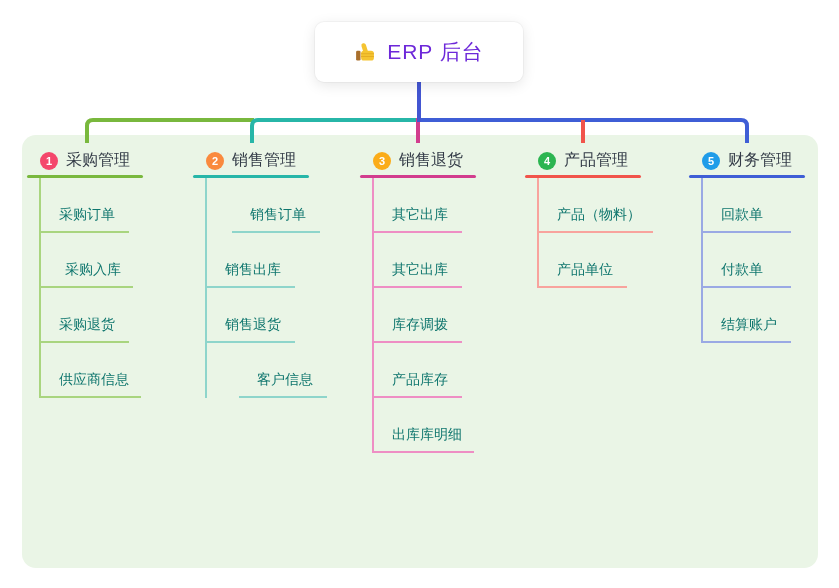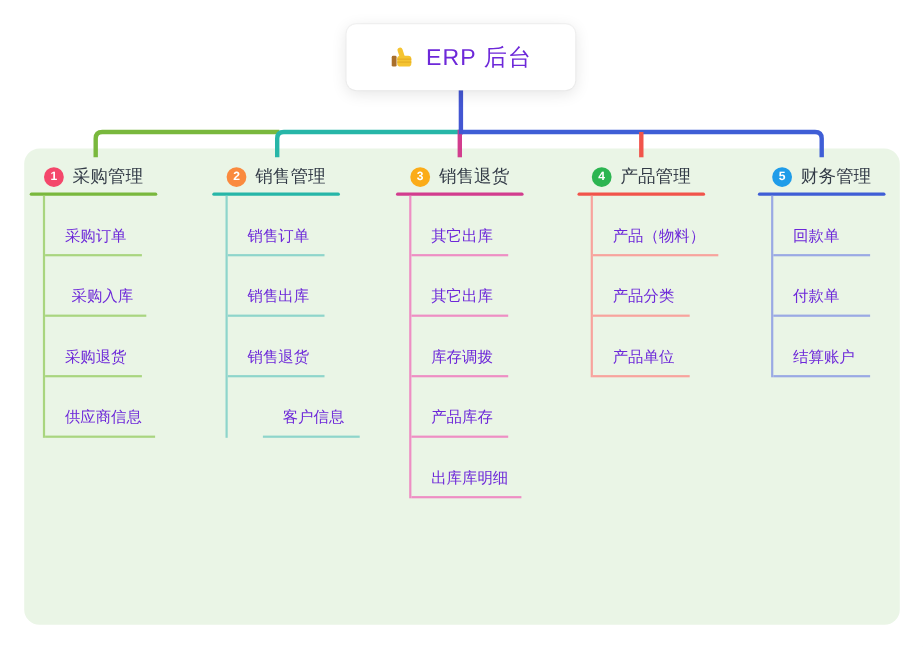--- a/index.html
+++ b/index.html
@@ -26,21 +26,21 @@
            font-weight:700; display:flex; align-items:center; justify-content:center;
            flex:0 0 18px; }
   .branch-label { font-size:16px; font-weight:500; color:#333b47; white-space:nowrap; }
   .title-underline { height:3px; width:116px; border-radius:2px; }
 
   .children { margin-left:12px; width:max-content; border-left:2px solid transparent; }
   .child { height:55px; display:flex; align-items:flex-end;
            padding:0 12px 7px 18px; box-sizing:border-box;
            width:max-content; min-width:88px;
            border-bottom:2px solid transparent;
-           font-size:14px; color:#6d28d9; white-space:nowrap; }
+           font-size:14px; color:#0f766e; white-space:nowrap; }
 </style>
 </head>
 <body>
 
 <div class="stage">
 
   <div class="panel" id="panel" style="background: rgb(234, 245, 230);"></div>
 
   <svg class="connectors" id="connectors" viewBox="0 0 839 588">
       <path d="M87 143 V126 Q87 120 93 120 H254" fill="none" stroke="#79b83d" stroke-width="4"></path>
@@ -76,21 +76,21 @@
           <div class="child" style="border-bottom-color: rgb(169, 213, 127);">供应商信息</div>
         </div>
     </div>
       <div class="branch" style="left: 193px;">
       <div class="branch-title">
         <span class="badge" style="background: rgb(250, 138, 62);">2</span>
         <span class="branch-label">销售管理</span>
       </div>
       <div class="title-underline" style="background: rgb(39, 182, 168);"></div>
       <div class="children" style="border-left-color: rgb(142, 213, 203);">
-          <div class="child" style="border-bottom-color: rgb(142, 213, 203);">销售订单</div>
+          <div class="child" style="border-bottom-color: rgb(142, 213, 203); margin-left: 25px;">销售订单</div>
           <div class="child" style="border-bottom-color: rgb(142, 213, 203);">销售出库</div>
           <div class="child" style="border-bottom-color: rgb(142, 213, 203);">销售退货</div>
           <div class="child" style="border-bottom-color: rgb(142, 213, 203); margin-left: 32px;">客户信息</div>
         </div>
     </div>
       <div class="branch" style="left: 360px;">
       <div class="branch-title">
         <span class="badge" style="background: rgb(251, 172, 25);">3</span>
         <span class="branch-label">销售退货</span>
       </div>
@@ -104,21 +104,20 @@
         </div>
     </div>
       <div class="branch" style="left: 525px;">
       <div class="branch-title">
         <span class="badge" style="background: rgb(44, 181, 81);">4</span>
         <span class="branch-label">产品管理</span>
       </div>
       <div class="title-underline" style="background: rgb(241, 84, 75);"></div>
       <div class="children" style="border-left-color: rgb(248, 163, 157);">
           <div class="child" style="border-bottom-color: rgb(248, 163, 157);">产品（物料）</div>
-          <div class="child" style="border-bottom-color: rgb(248, 163, 157);">产品分类</div>
           <div class="child" style="border-bottom-color: rgb(248, 163, 157);">产品单位</div>
         </div>
     </div>
       <div class="branch" style="left: 689px;">
       <div class="branch-title">
         <span class="badge" style="background: rgb(31, 156, 233);">5</span>
         <span class="branch-label">财务管理</span>
       </div>
       <div class="title-underline" style="background: rgb(63, 94, 214);"></div>
       <div class="children" style="border-left-color: rgb(154, 169, 228);">

